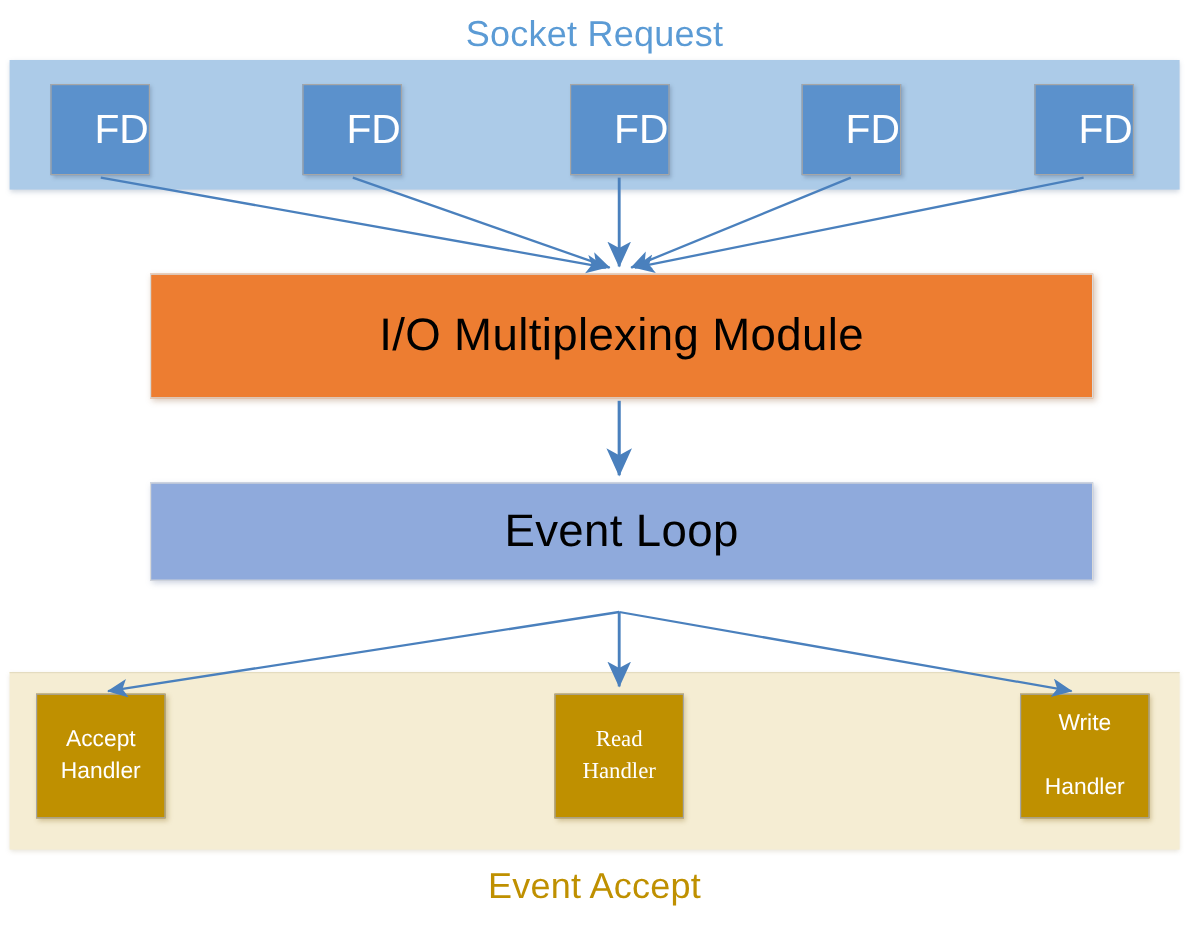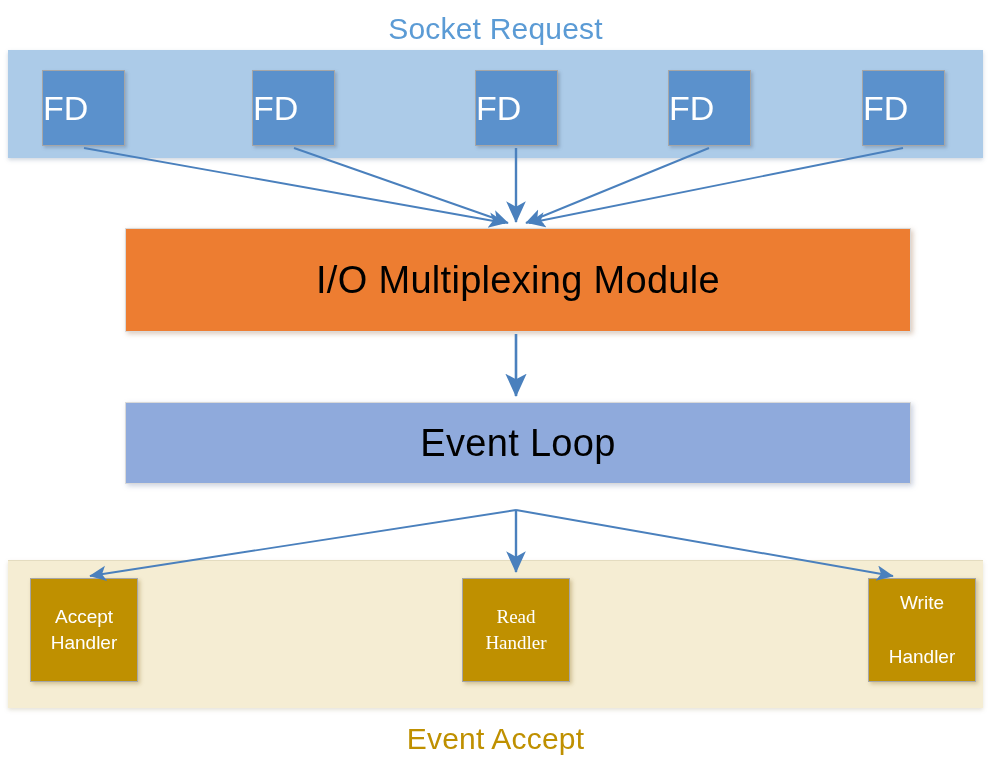--- a/index.html
+++ b/index.html
@@ -67,21 +67,21 @@
     width: 83px;
     height: 76px;
     background: #5B91CC;
     border: 1px solid #A6A6A6;
     box-sizing: border-box;
     box-shadow: 2px 2px 3px rgba(90,110,135,0.35);
     color: #ffffff;
     font-size: 34px;
     display: flex;
     align-items: center;
-    justify-content: flex-start;
+    justify-content: flex-end;
     line-height: 1;
   }
 
   
   .block {
     position: absolute;
     left: 125px;
     width: 786px;
     box-sizing: border-box;
     display: flex;
@@ -171,21 +171,21 @@
   <div class="band" id="handler-band"></div>
 
   <div class="handler-box" style="left:30px;">
     <span>Accept</span>
     <span>Handler</span>
   </div>
   <div class="handler-box" style="left:462px;font-family:Liberation Serif, serif;">
     <span>Read</span>
     <span>Handler</span>
   </div>
-  <div class="handler-box" style="left:868px;gap:28px;">
+  <div class="handler-box" style="left:850px;gap:28px;">
     <span>Write</span>
     <span>Handler</span>
   </div>
 
   <div class="caption" id="handler-caption">Event Accept</div>
 
   <svg id="arrows" viewBox="0 0 991 780">
     <defs>
       <marker id="ah" markerWidth="11" markerHeight="11" refX="8.6" refY="4.1" orient="auto" markerUnits="strokeWidth">
         <path d="M0,0 L9,4.1 L0,8.2 L2.2,4.1 Z" fill="#4A80BD"></path>

